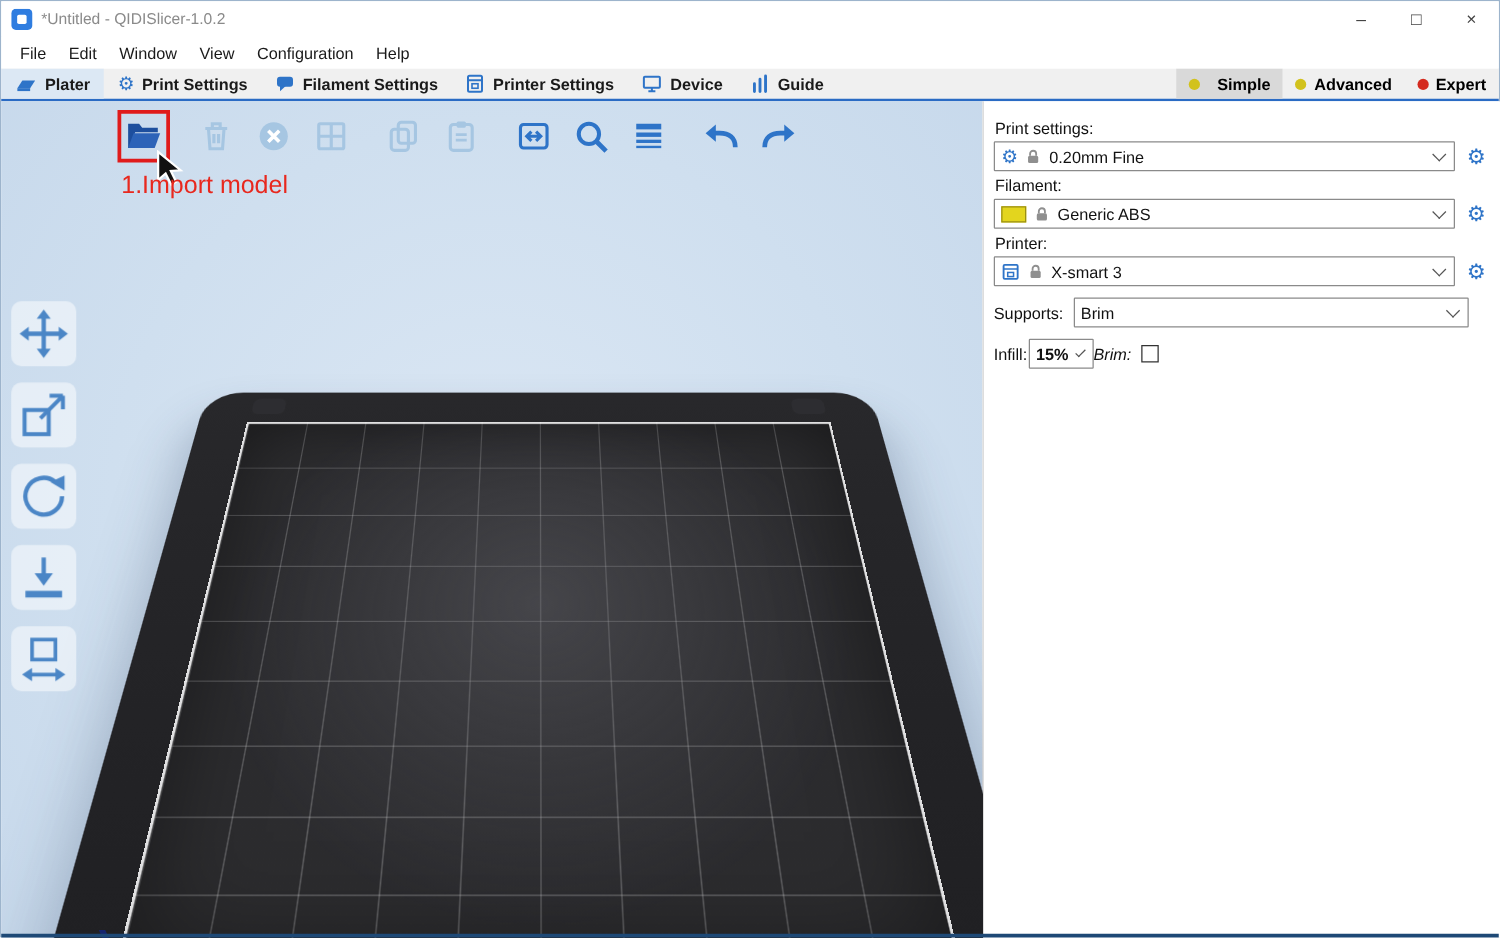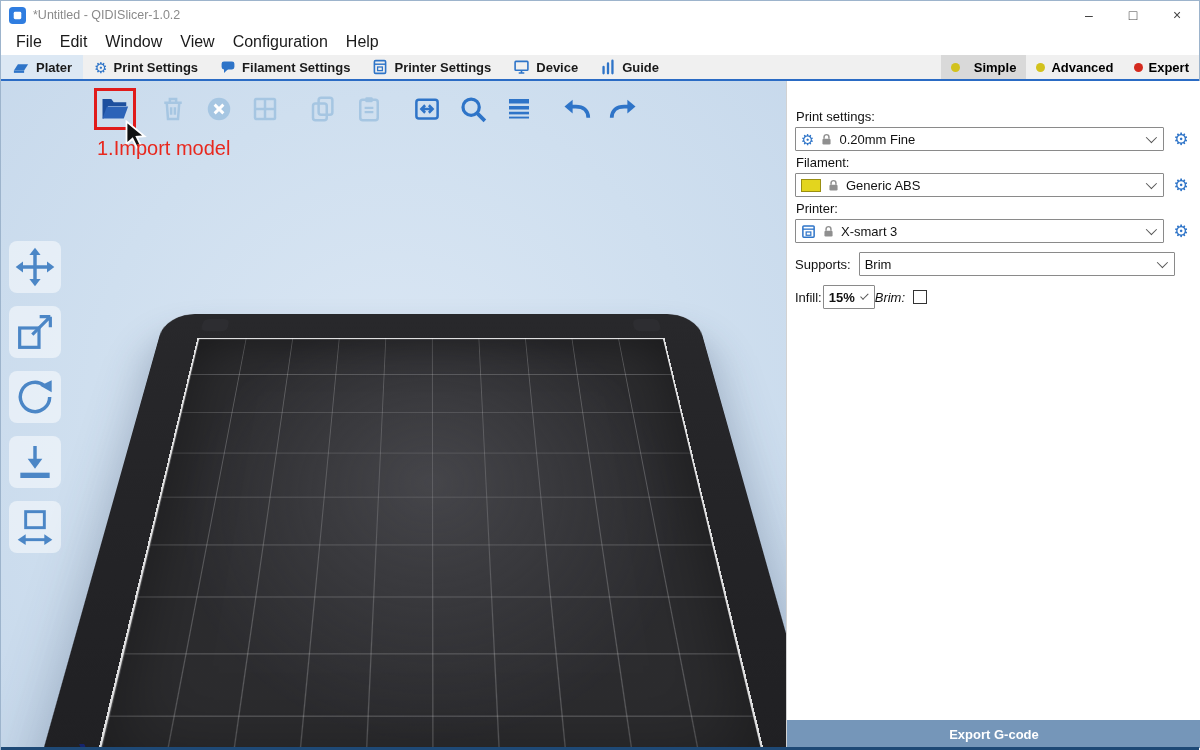--- a/index.html
+++ b/index.html
@@ -11,41 +11,41 @@
   
   .titlebar { height:28px; display:flex; align-items:center; padding-left:8px; background:#fff; }
   .applogo { width:17px; height:17px; margin-right:7px; }
   .title-text { font-size:12.5px; color:#8a8a8a; }
   .win-controls { margin-left:auto; display:flex; height:28px; }
   .win-btn { width:44px; height:28px; display:flex; align-items:center; justify-content:center;
     font-size:14px; color:#444; cursor:default; }
 
   
   .menubar { height:26px; display:flex; align-items:center; padding-left:6px; background:#fff; }
-  .menu-item { padding:3px 9px; font-size:16px; color:#1a1a1a; }
+  .menu-item { padding:3px 9px; font-size:13px; color:#1a1a1a; }
 
   
   .tabbar { height:26px; display:flex; align-items:stretch; background:#f0f0f0;
     border-bottom:2px solid #2a6bc4; }
   .tab { display:flex; align-items:center; gap:6px; padding:0 11px; font-size:13px;
     font-weight:600; color:#1a1a1a; }
   .tab.active { background:#dce8f4; }
   .tab .ticon svg { display:block; }
   .mode { display:flex; align-items:center; gap:6px; padding:0 10px; font-size:13px; font-weight:600; }
   .mode.active { background:#d9d9d9;gap:14px; }
   .dot { width:9px; height:9px; border-radius:50%; display:inline-block; }
   .tab-spacer { flex:1; }
 
   
   .main { position:absolute; top:80px; left:0; right:0; bottom:0; }
   .viewport { position:absolute; left:0; top:0; width:785px; height:743px;
     background:radial-gradient(ellipse at 50% 45%, #dbe7f4 0%, #cfdfef 55%, #c6d8eb 100%);
     overflow:hidden; }
   .sidebar { position:absolute; left:785px; top:0; width:415px; height:670px;
-    background:#fff; border-left:1px solid #d2d2d2; padding:24px 10px 0 8px; }
+    background:#fff; border-left:1px solid #d2d2d2; padding:10px 10px 0 8px; }
   .bottom-strip { position:absolute; left:0; right:0; bottom:0; height:3px; background:#1e4976; z-index:60; }
 
   
   .top-toolbar { position:absolute; left:96px; top:10px; display:flex; align-items:center; gap:10px; z-index:5; }
   .tbtn { width:36px; height:36px; display:flex; align-items:center; justify-content:center; position:relative; }
   .tbtn svg { width:30px; height:30px; display:block; }
   .gap-l { margin-left:12px; }
   .imp-box { position:absolute; inset:-3px; border:3px solid #e01b1b; }
   .cursor-ic { position:absolute; right:-11px; bottom:-15px; width:22px; height:22px; }
 
@@ -421,18 +421,17 @@
       <div class="inline-row">
         <span class="slabel">Infill:</span>
         <div class="combo small">
           <span>15%</span>
           <span class="carrow"></span>
         </div>
         <span class="slabel brim-lab">Brim:</span>
         <span class="cb"></span>
       </div>
 
-      <div class="export-btn">Export G-code</div>
     </div>
   </div>
 
   <div class="bottom-strip"></div>
 </div>
 
 </body></html>

